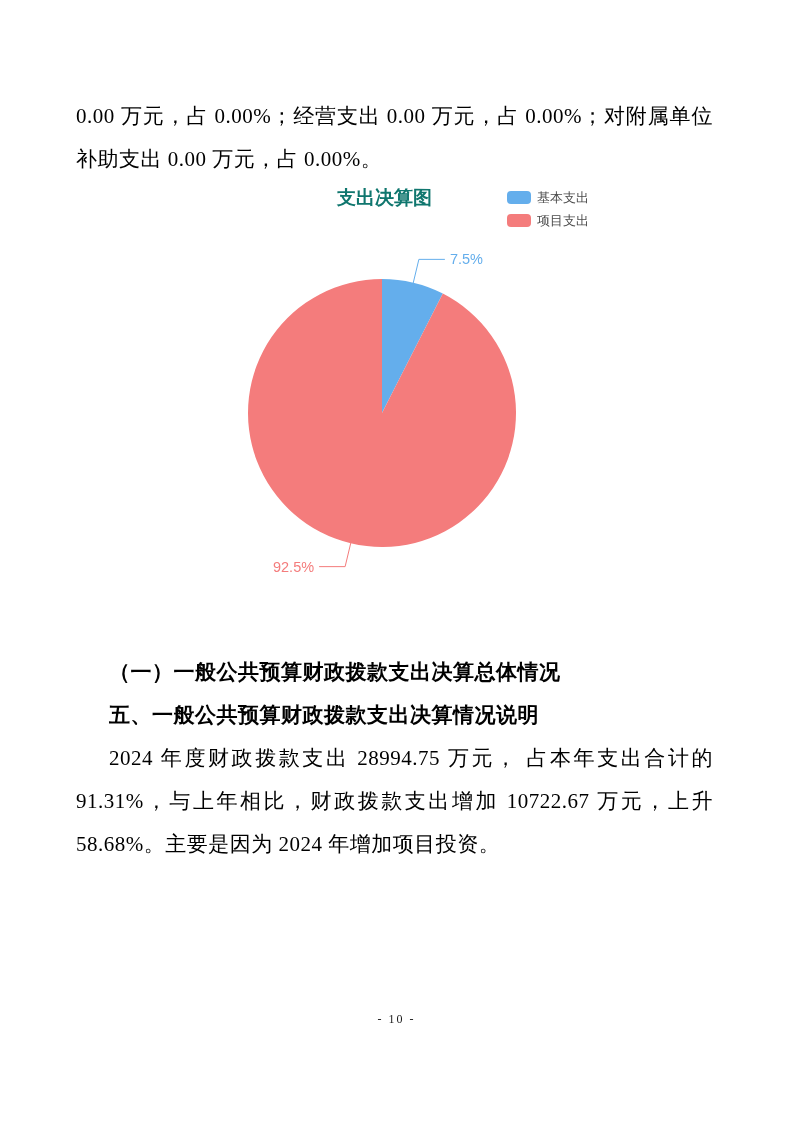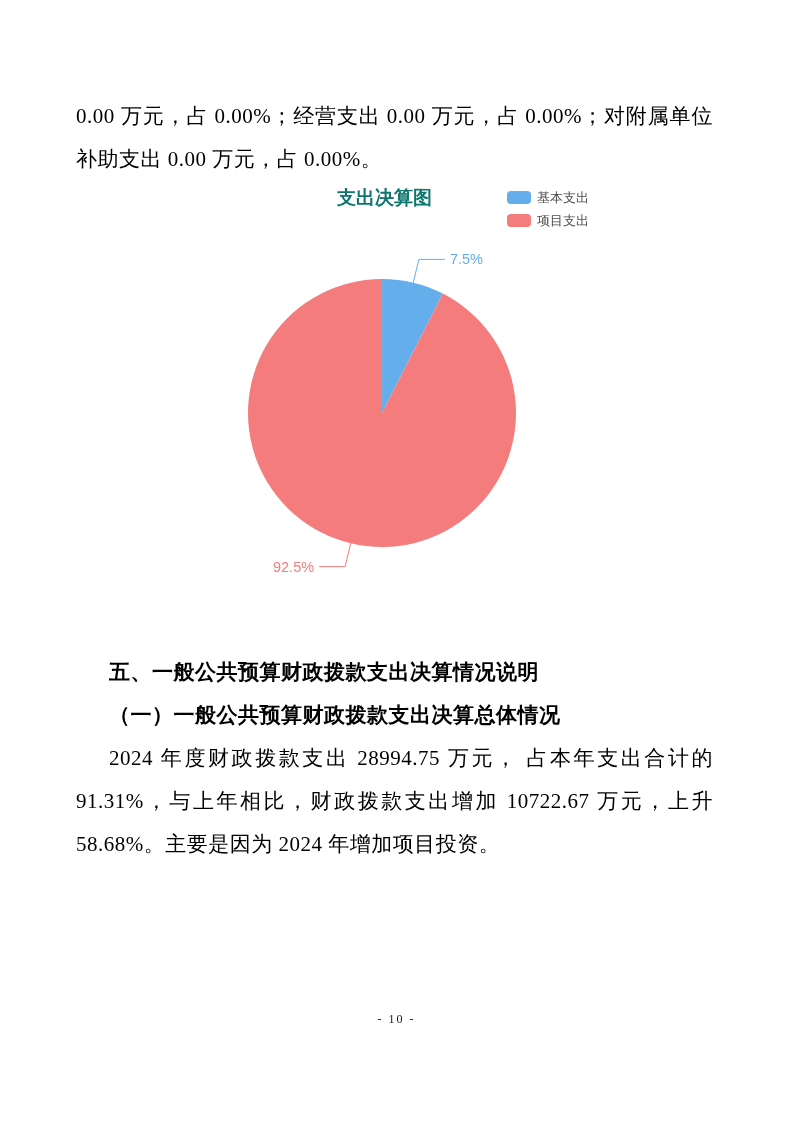--- a/index.html
+++ b/index.html
@@ -115,23 +115,23 @@
           <polyline points="337.0482333928354,102.67480058710902 342.88436748923306,78.36555257716711 368.88436748923306,78.36555257716711" fill="none" stroke="#64aeec" stroke-width="1"></polyline>
           <text x="373.88436748923306" y="83.36555257716711" fill="#64aeec" text-anchor="start" class="pie-label">7.5%</text>
           <path d="M 306 232 L 366.83472696509926 112.6051257587587 A 134 134 0 1 1 305.99999999999994 98 Z" fill="#f47c7c"></path>
           <polyline points="274.95176660716453,361.325199412891 269.1156325107669,385.63444742283286 243.1156325107669,385.63444742283286" fill="none" stroke="#f47c7c" stroke-width="1"></polyline>
           <text x="238.1156325107669" y="390.63444742283286" fill="#f47c7c" text-anchor="end" class="pie-label">92.5%</text>
         </svg>
     </div>
 
 
 
+    <h2 class="heading">（一）一般公共预算财政拨款支出决算总体情况</h2>
+
     <h2 class="heading">五、一般公共预算财政拨款支出决算情况说明</h2>
-
-    <h2 class="heading">（一）一般公共预算财政拨款支出决算总体情况</h2>
 
     <p class="para indent">2024 年度财政拨款支出 28994.75 万元， 占本年支出合计的 91.31%，与上年相比，财政拨款支出增加 10722.67 万元，上升 58.68%。主要是因为 2024 年增加项目投资。</p>
 
 
   </div>
 
   <div class="footer">- 10 -</div>
 </div>
 
 </body></html>

